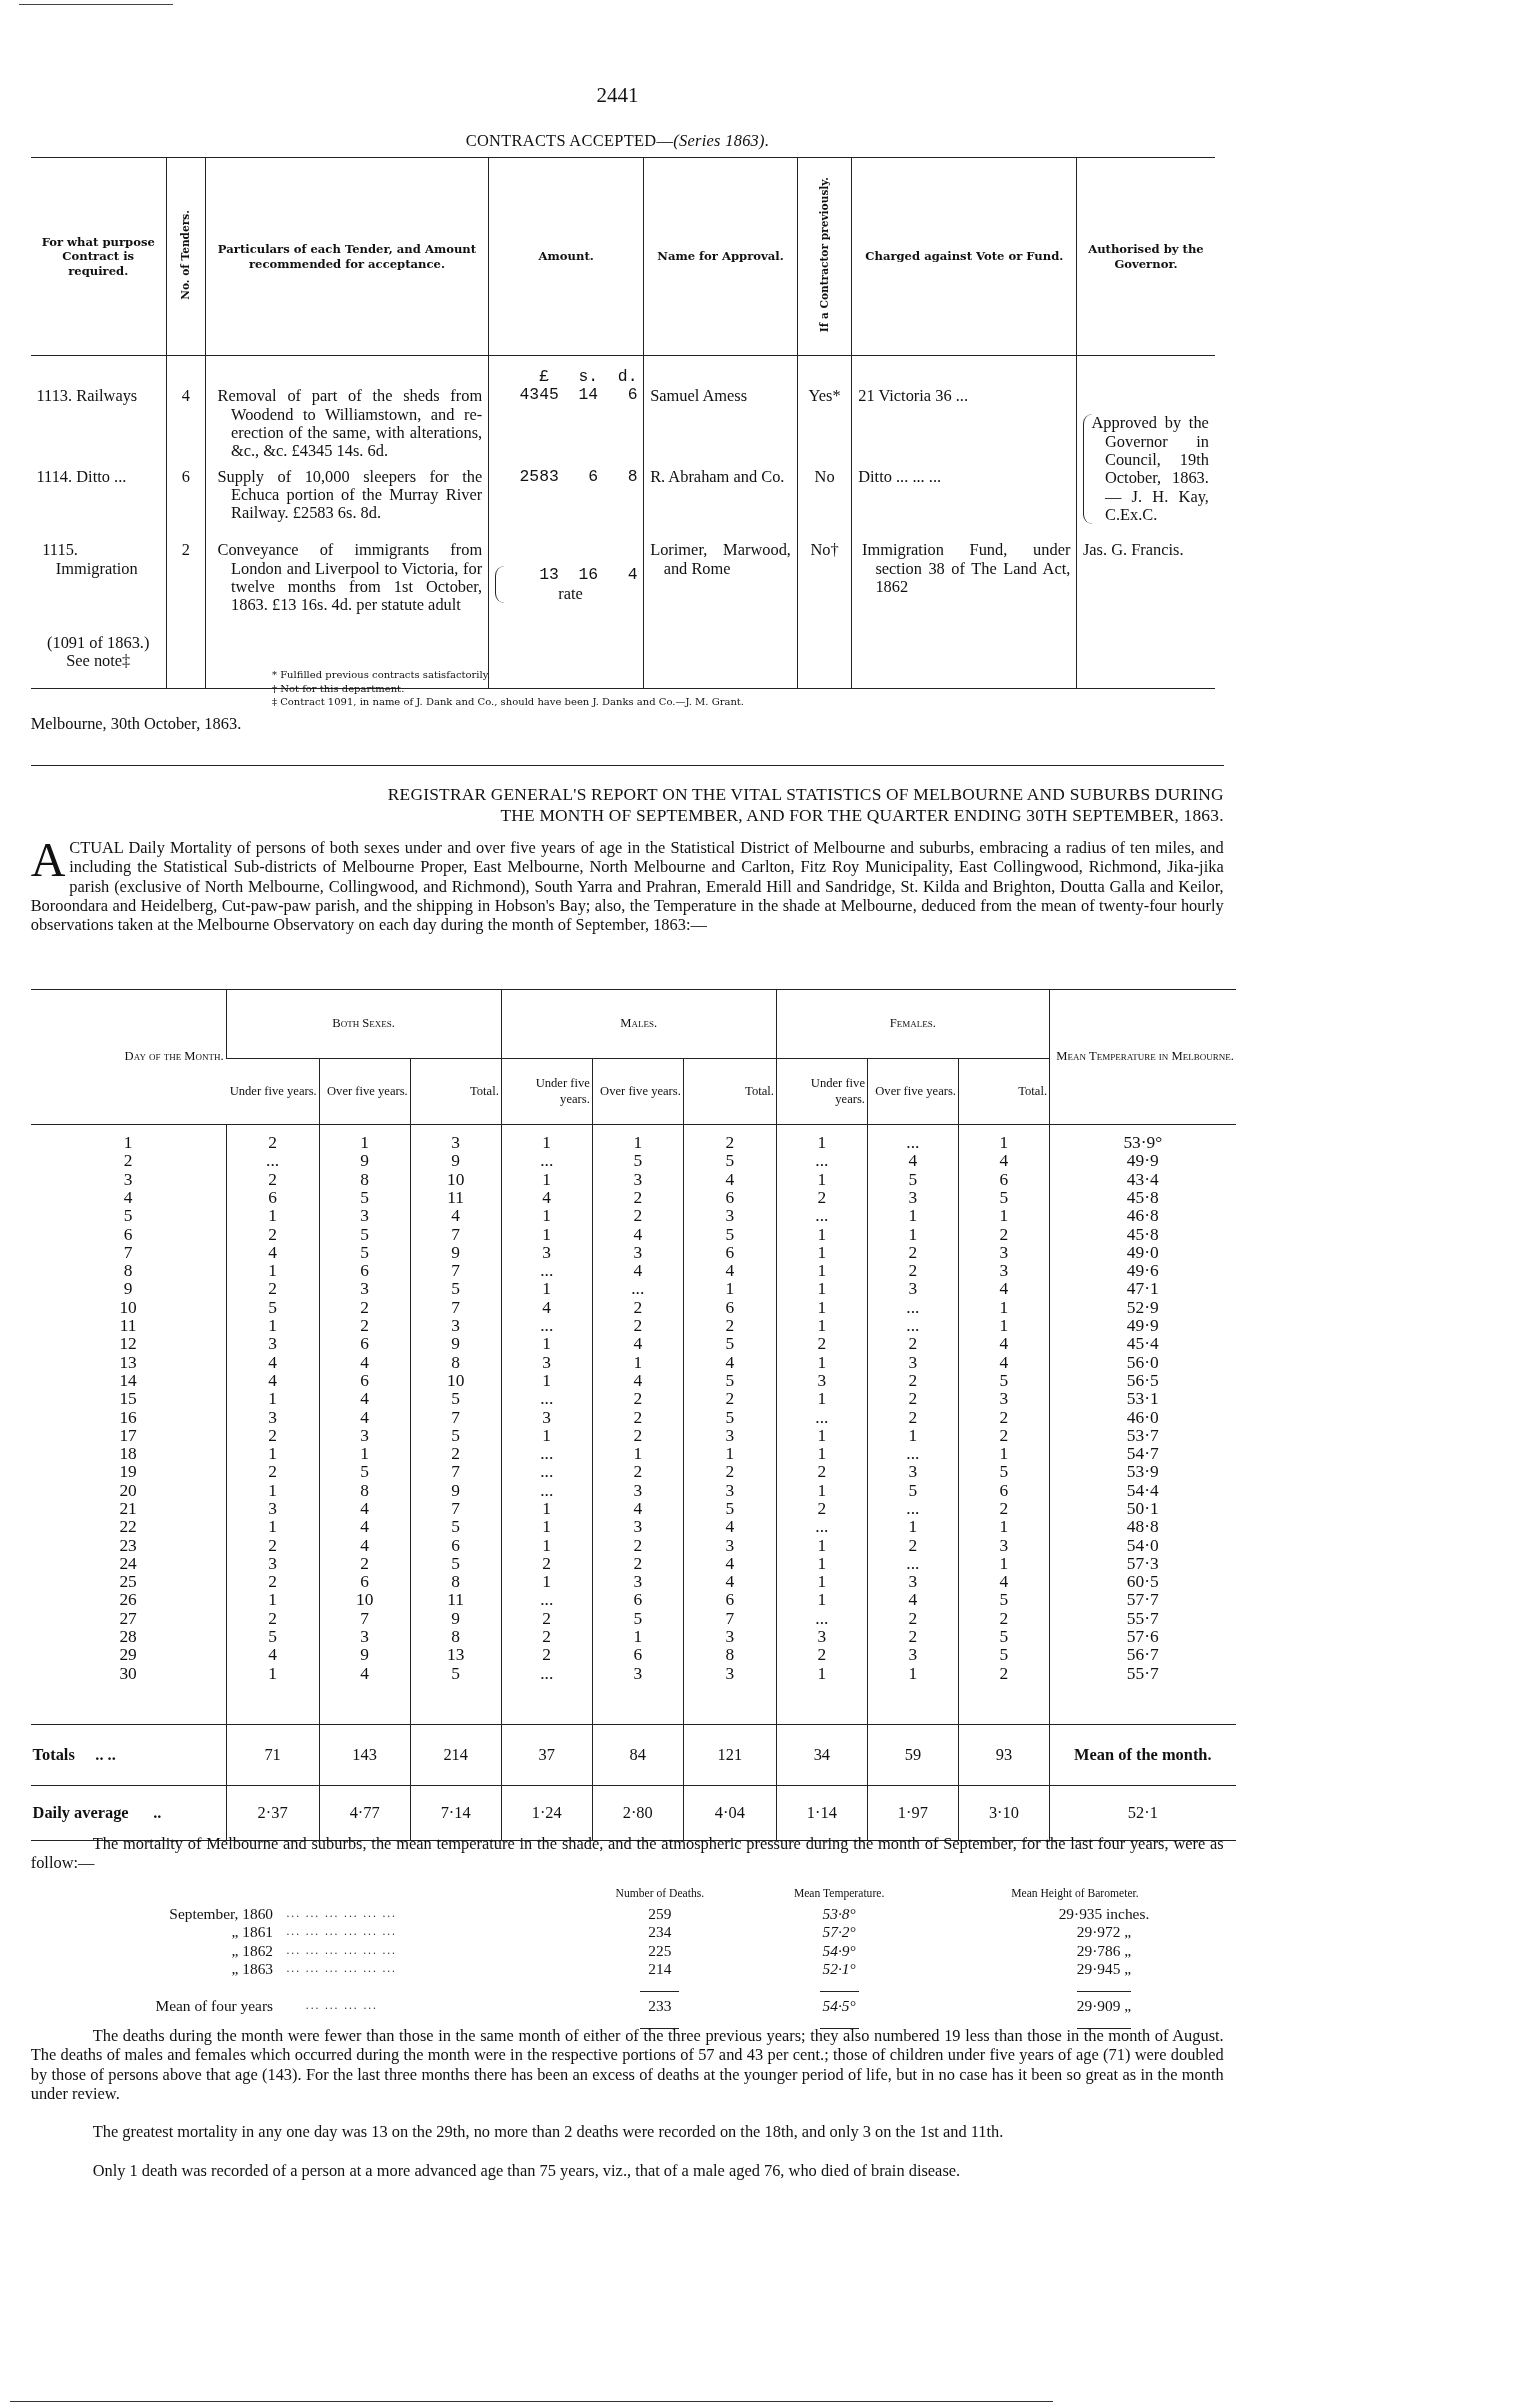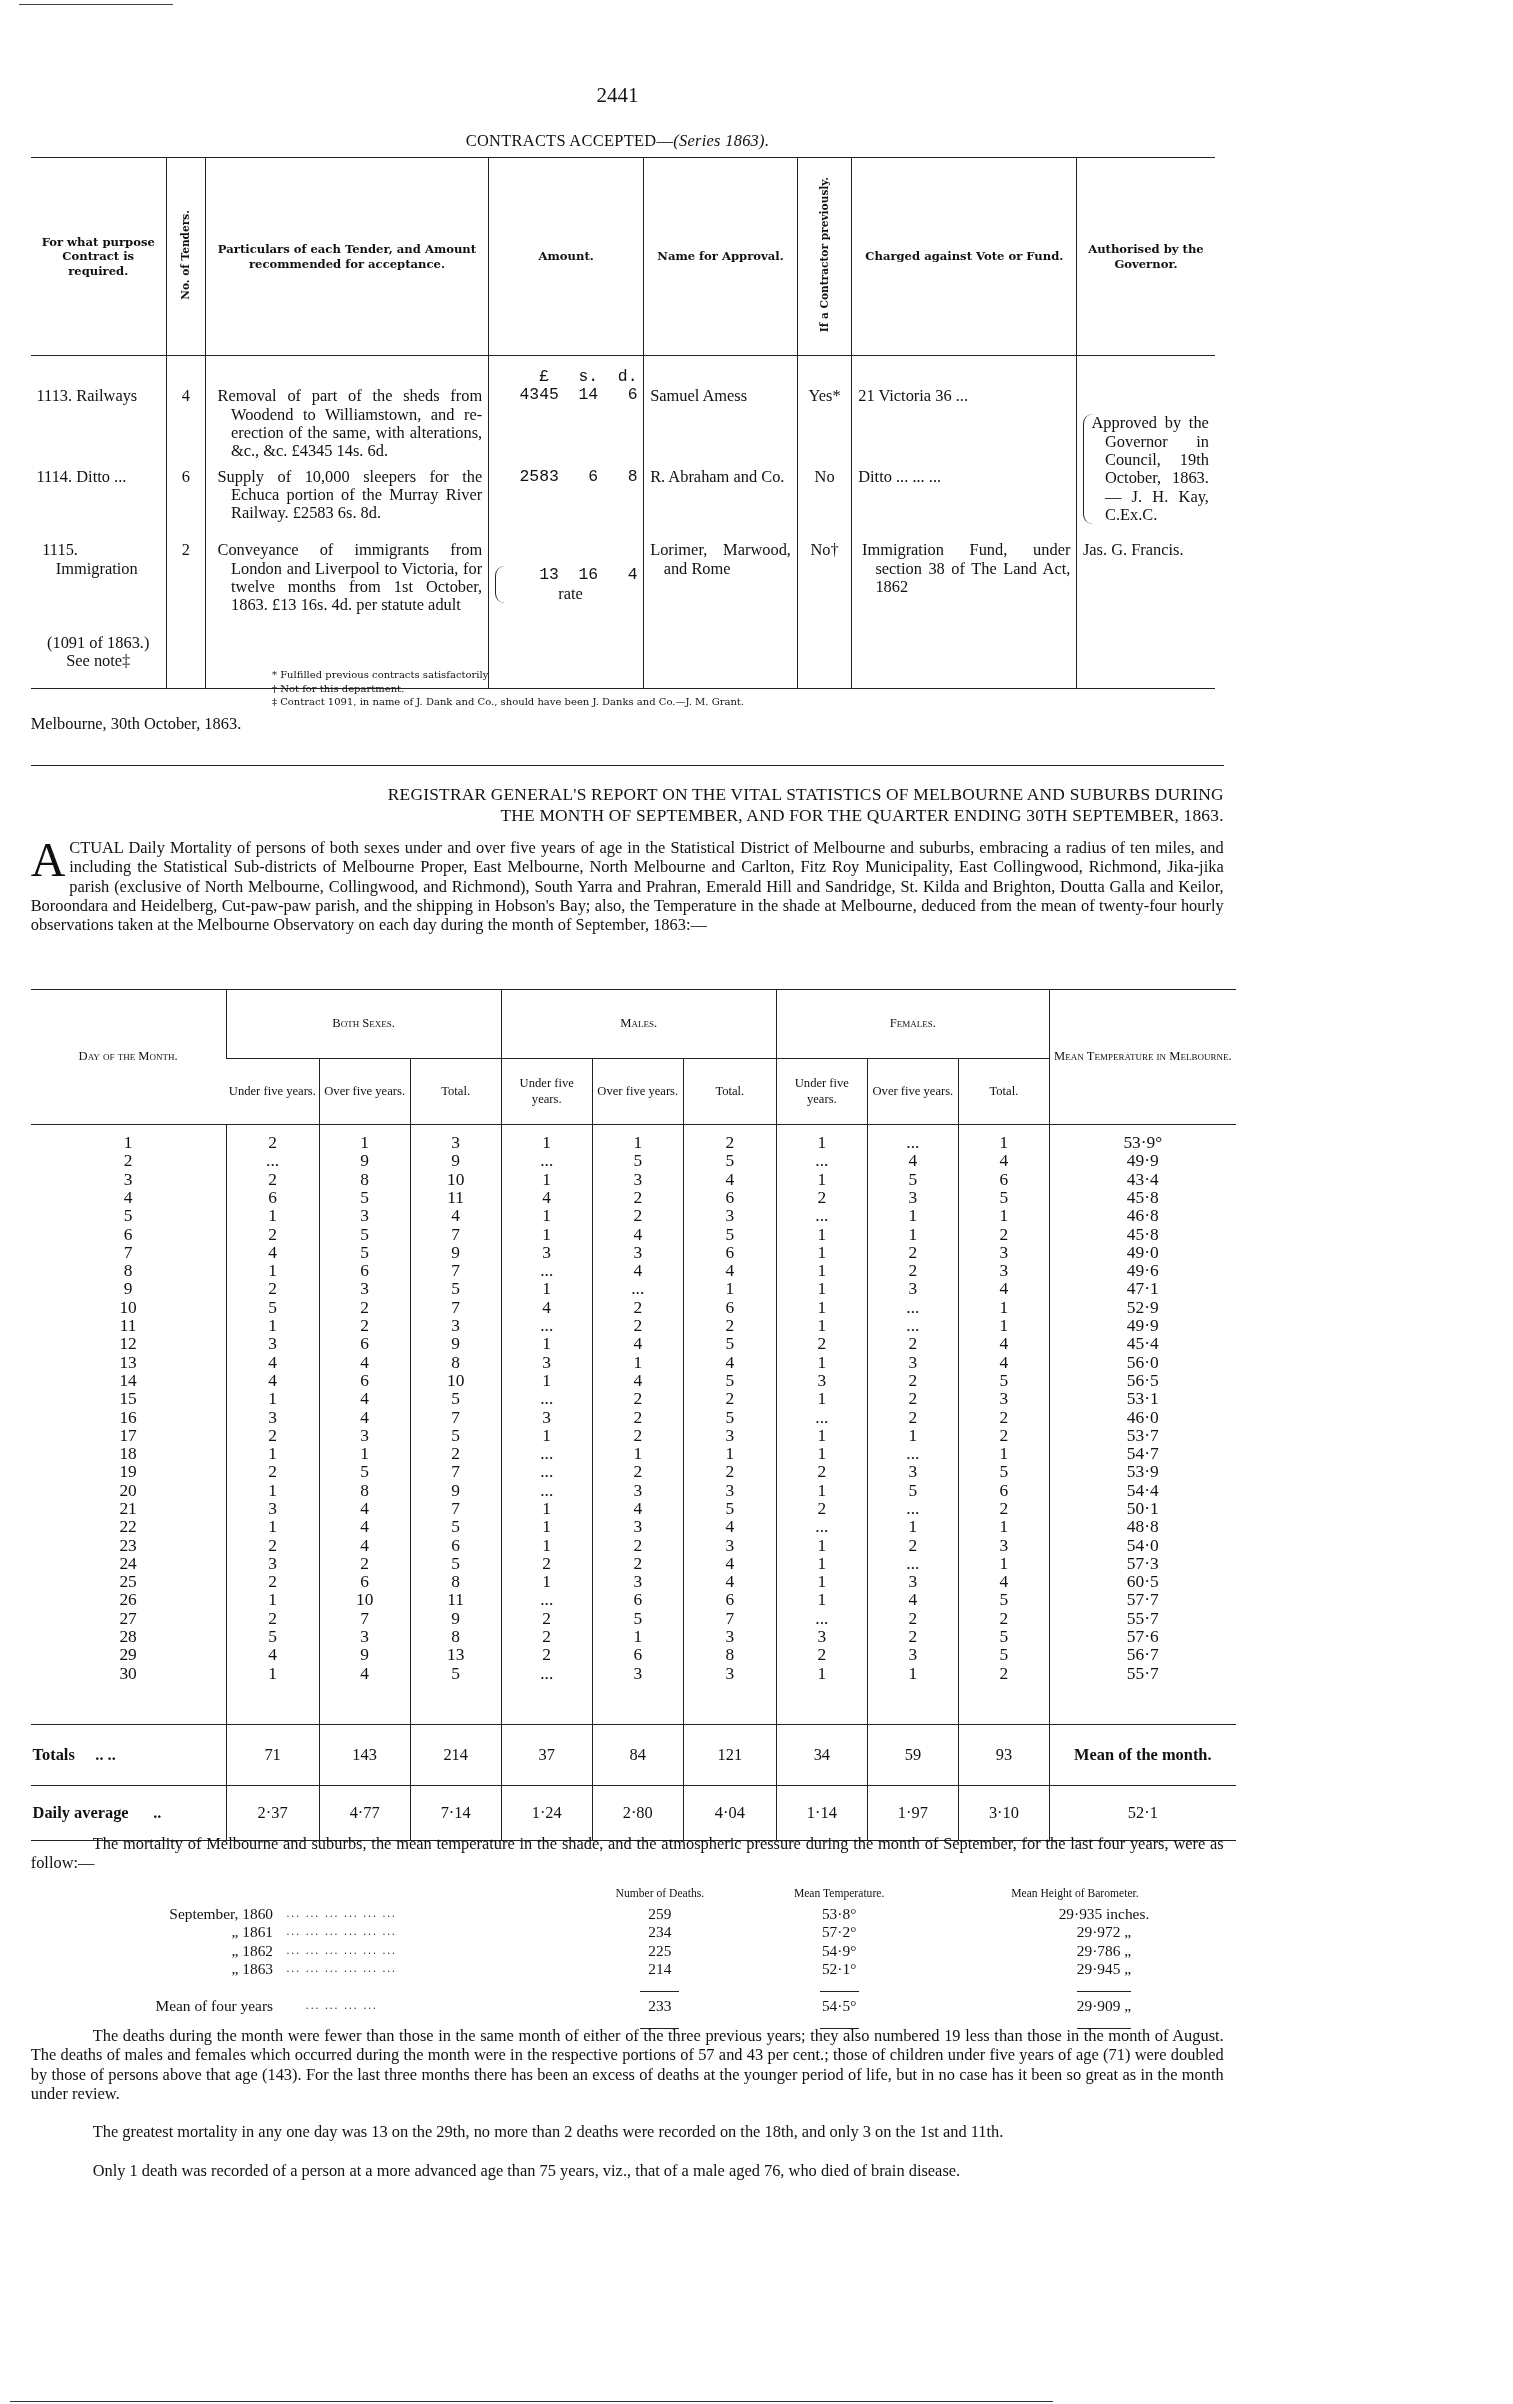--- a/index.html
+++ b/index.html
@@ -28,37 +28,37 @@
   .sep { position:absolute; left:9.7px; width:1193px; border-top:1.9px solid #222; }
   .rtitle { position:absolute; left:9.7px; top:784px; width:1193px; text-align:right; font-size:17.4px; line-height:21px; letter-spacing:0.2px; }
   .rbody { position:absolute; left:9.7px; top:838px; width:1193px; font-size:16.4px; line-height:19.3px; text-align:justify; }
   .dropcap { float:left; font-size:48px; line-height:39px; margin:1.9px 3.9px 0 0; }
   
   .mtable { position:absolute; left:9.7px; top:989px; width:1205px; font-size:17.4px; }
   .mtable th { font-weight:normal; font-variant:small-caps; font-size:12.6px; line-height:15.4px; padding:3.9px 1.9px; text-align:center; vertical-align:middle; }
   .mtable th.sub { font-variant:normal; font-size:12.6px; padding:17.4px 1.9px; }
   .mtable thead tr:first-child th { border-top:1.9px solid #222; }
   .mtable thead tr:first-child th.grp { height:60px; border-bottom:1.4px solid #222; }
-  .mtable thead tr:last-child th, .mtable th.rowhead { border-bottom:1.9px solid #222; }
+  .mtable thead tr:last-child th, .mtable th.rowhead { border-bottom:1.9px solid #222;text-align:right; }
   .mtable th + th, .mtable td + td { border-left:1.4px solid #222; }
   .mtable td { text-align:center; padding:0 1.9px; height:18.3px; line-height:18.3px; }
   .mtable tr.last td { padding-bottom:42px; }
   .mtable tr.tot td { border-top:1.9px solid #222; border-bottom:1.9px solid #222; height:60px; font-size:16.4px; }
   .mtable tr.avg td { height:54px; font-size:16.4px; border-bottom:1.9px solid #222; }
   .mtable td.lbl { text-align:left; font-size:12.6px; font-weight:bold; }
   .mtable td.meanlbl { font-size:12.6px; font-weight:bold; }
   
   .sumintro { position:absolute; left:9.7px; top:1834px; width:1193px; font-size:16.4px; line-height:19.3px; text-align:justify; text-indent:62px; }
   .sumtable { position:absolute; left:58px; top:1885px; font-size:15.4px; line-height:18.3px; }
   .sumtable th { font-weight:normal; font-size:11.6px; padding:0 0 1.9px 0; text-align:center; }
   .sumtable td { padding:0; }
   .sumtable .lab { width:203px; text-align:right; padding-right:13.5px; }
   .sumtable .dots { width:290px; letter-spacing:1.9px; font-size:11.6px; color:#333; }
   .sumtable .n { width:174px; text-align:center; }
-  .sumtable .t { width:203px; text-align:center; }
+  .sumtable .t { width:203px; text-align:center;font-style:italic; }
   .sumtable .b { width:232px; text-align:center; padding-left:58px; }
   .sumtable tr.gap td { height:17.4px; }
   .uline { display:inline-block; width:39px; border-top:1.9px solid #222; }
   .para { position:absolute; left:9.7px; width:1193px; font-size:16.4px; line-height:19.3px; text-align:justify; text-indent:62px; }
   .bottomrule { position:absolute; left:9.7px; top:2401px; width:1043px; border-top:1.4px solid #333; }
 </style>
 </head>
 <body>
 
 <div class="toprule"></div>

